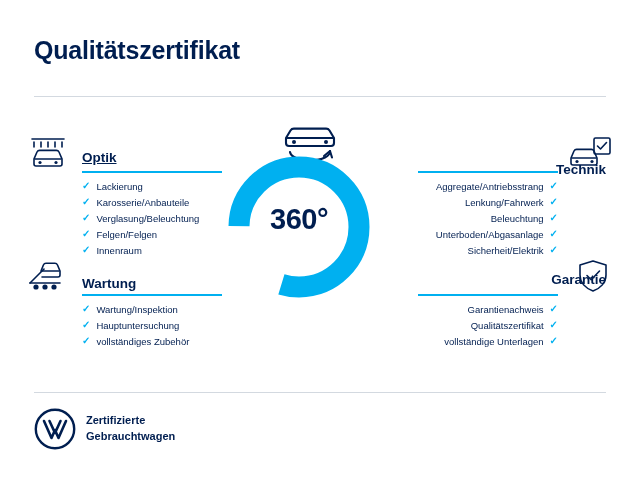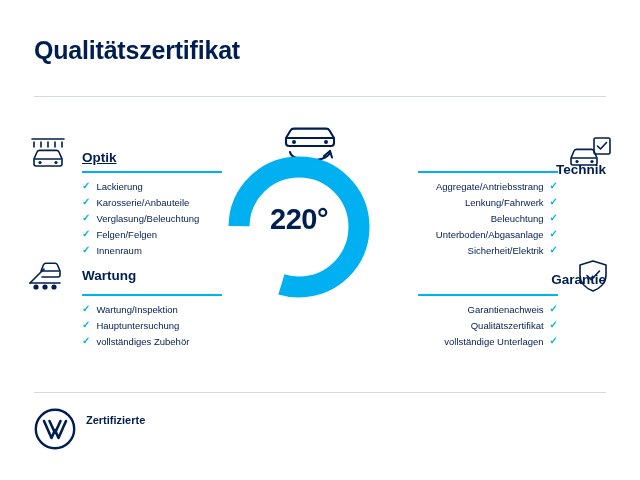--- a/index.html
+++ b/index.html
@@ -231,21 +231,21 @@
         <path d="M14 19 h16 a2 2 0 0 0 2-2 v-4 l-2.5-6 a3 3 0 0 0-2.6-1.7 H18 A3 3 0 0 0 15.4 7 L13 13"></path>
         <path d="M14 13 h17"></path>
         <path d="M2 25 L16 11"></path>
         <path d="M2 25 h30"></path>
         <circle cx="8" cy="29" r="2.6" fill="#001e50" stroke="none"></circle>
         <circle cx="17" cy="29" r="2.6" fill="#001e50" stroke="none"></circle>
         <circle cx="26" cy="29" r="2.6" fill="#001e50" stroke="none"></circle>
       </g>
     </svg>
   </div>
-  <div class="sect-head" style="left:82px; top:268px;">Wartung</div>
+  <div class="sect-head" style="left:82px; top:276px;">Wartung</div>
   <div class="sect-rule" style="left:82px; top:294px; width:140px;"></div>
   <div class="list left" style="left:82px; top:301px;">
     <div class="row">
         <span class="chk">✓</span>
         <span>Wartung/Inspektion</span>
       </div>
     <div class="row">
         <span class="chk">✓</span>
         <span>Hauptuntersuchung</span>
       </div>
@@ -297,30 +297,31 @@
     <svg class="ring" viewBox="0 0 142 142">
       <defs>
         <path id="arcpath" d="M 25,71 A 46,46 0 1 0 117,71"></path>
       </defs>
 
       <circle cx="71" cy="71" r="60" fill="none" stroke="#00b0f0" stroke-width="21" stroke-dasharray="300 77" stroke-dashoffset="188" stroke-linecap="butt"></circle>
       <text font-family="Liberation Sans, sans-serif" font-size="13.2" font-weight="bold" fill="#ffffff" letter-spacing="0.4">
         <textPath href="#arcpath" startOffset="50%" text-anchor="middle">Gebrauchtwagen-Check</textPath>
       </text>
     </svg>
-    <div class="deg">220°</div>
+    <div class="deg">360°</div>
   </div>
 
   <div class="footer-rule"></div>
   <div class="vw-logo">
     <svg width="42" height="42" viewBox="0 0 42 42">
       <circle cx="21" cy="21" r="19.2" fill="none" stroke="#001e50" stroke-width="2.4"></circle>
       <g fill="none" stroke="#001e50" stroke-width="2.6" stroke-linejoin="round" stroke-linecap="round">
         <path d="M10 13 L17.5 30 L21 22 L24.5 30 L32 13"></path>
         <path d="M15.5 13 L21 25 L26.5 13"></path>
       </g>
     </svg>
   </div>
   <div class="footer-text">
     <div>Zertifizierte</div>
+    <div>Gebrauchtwagen</div>
   </div>
 
 </div>
 
 </body></html>

